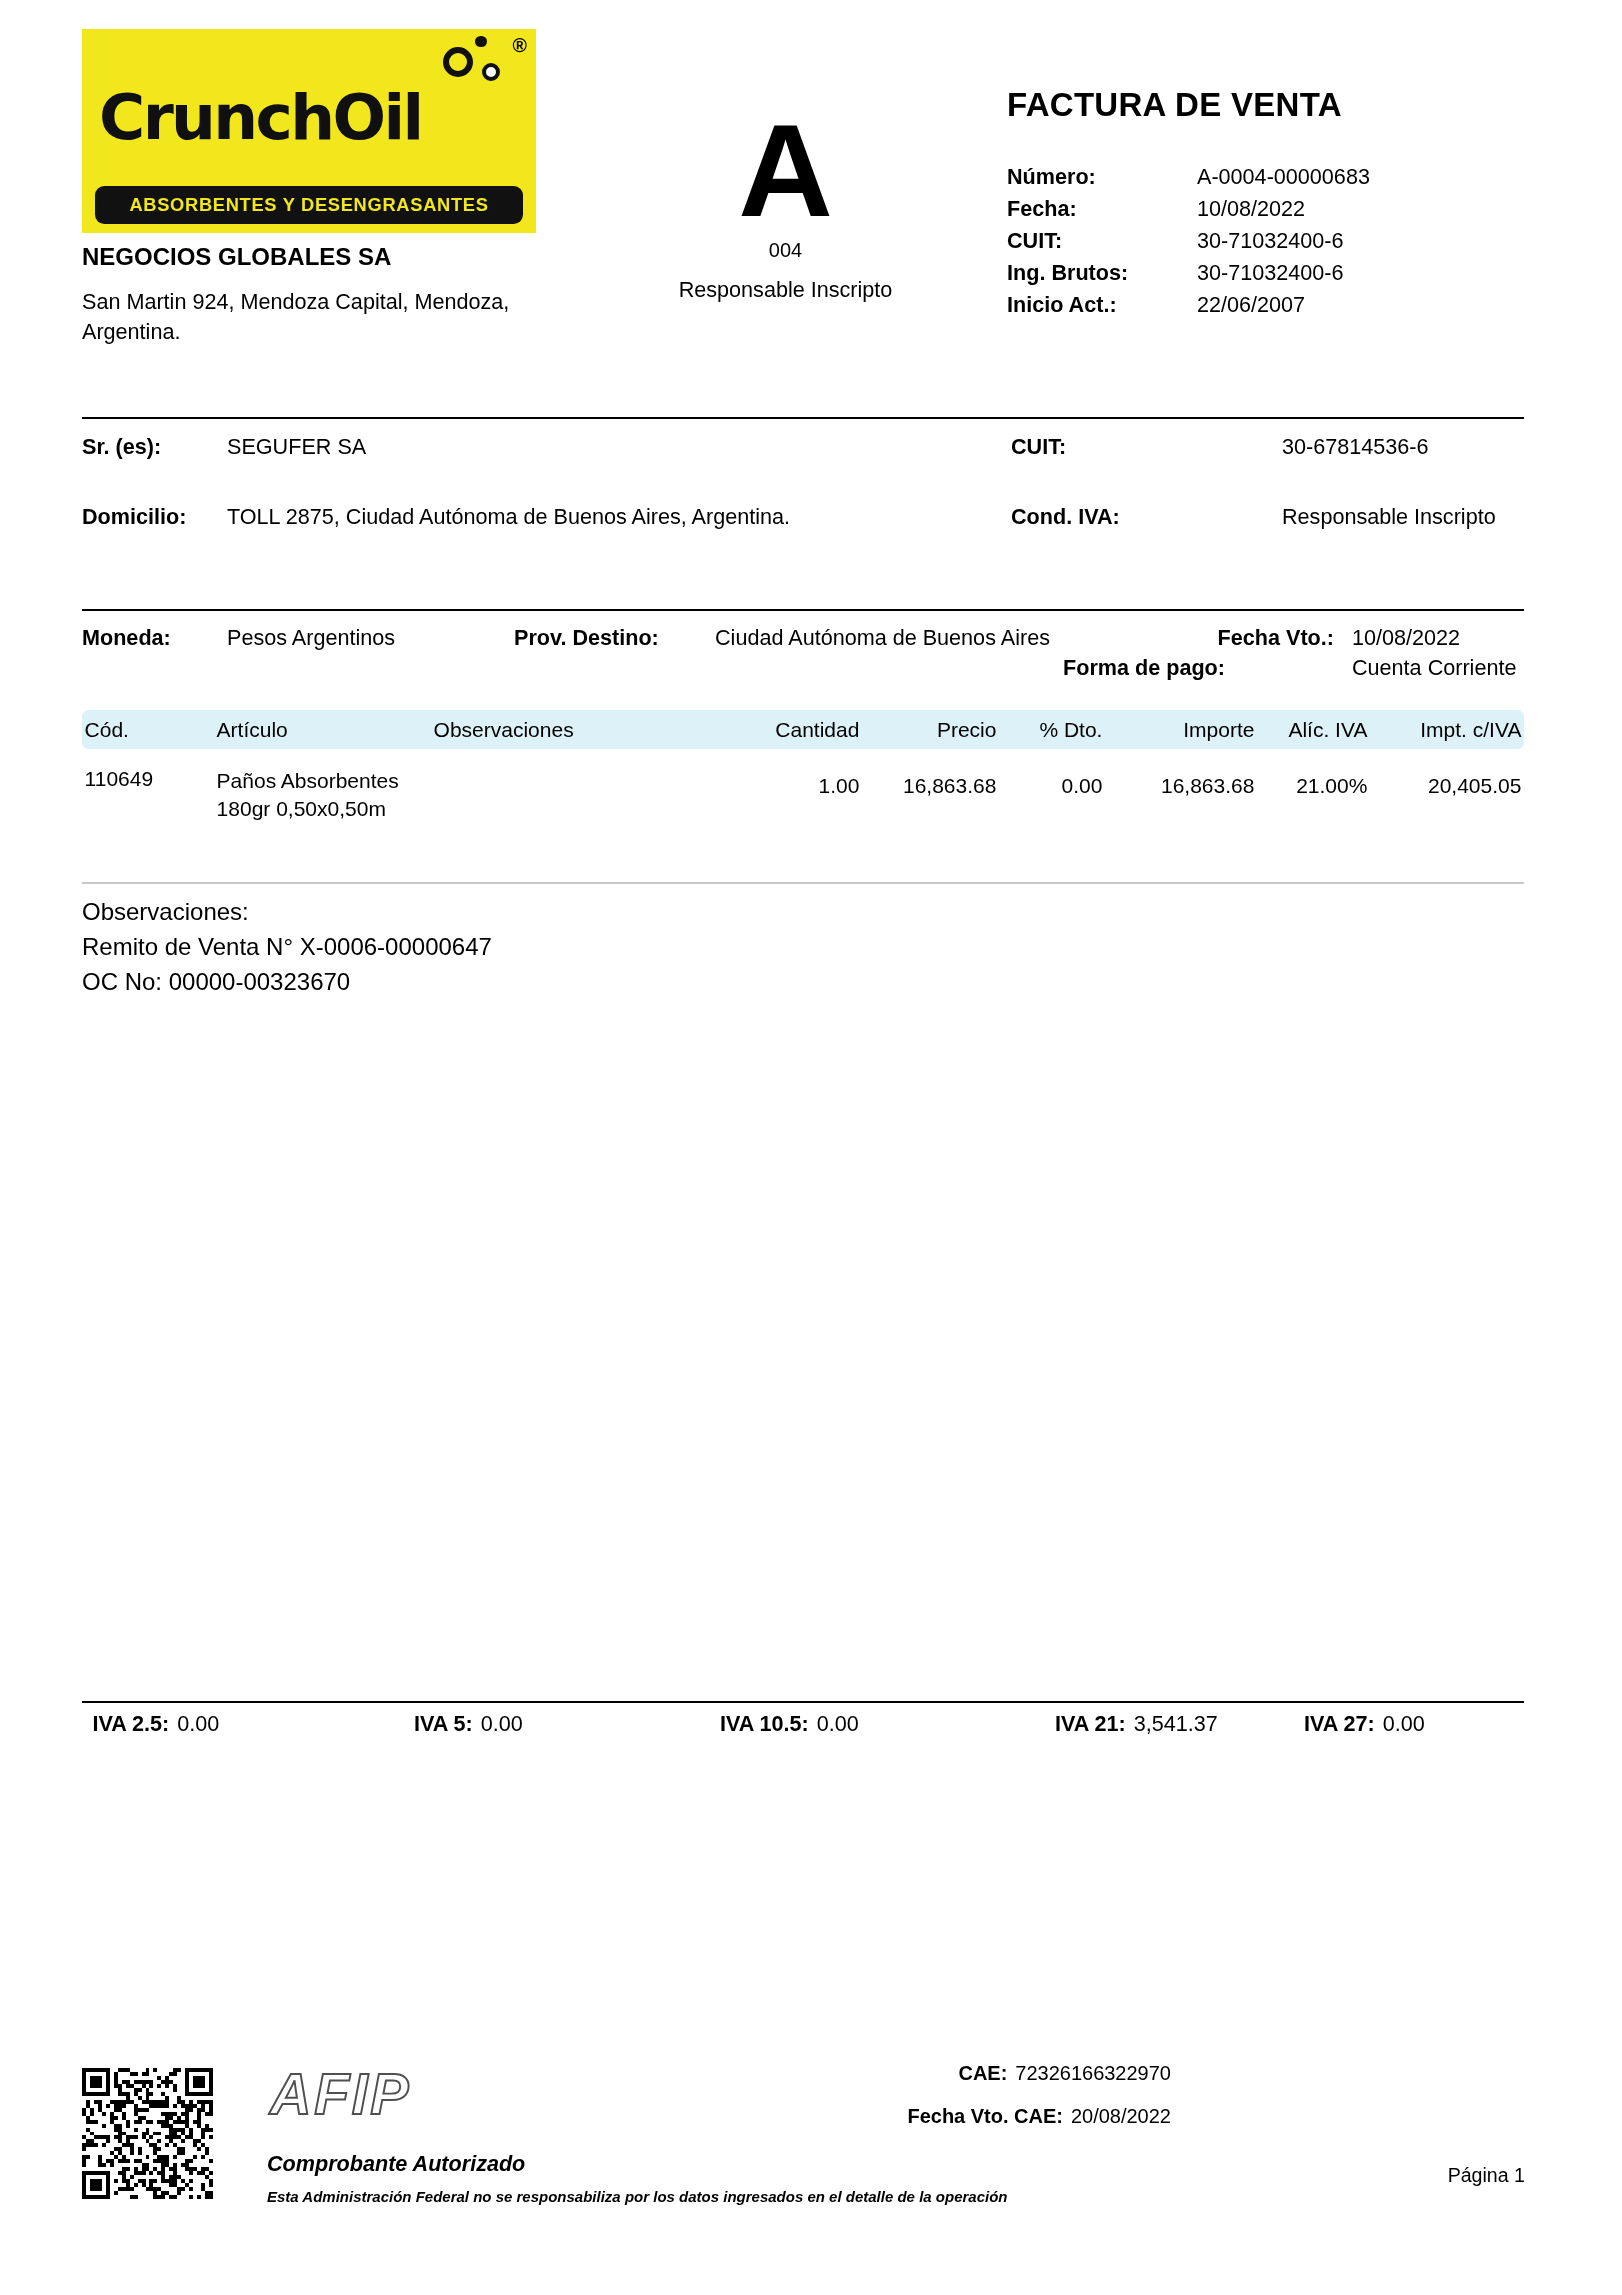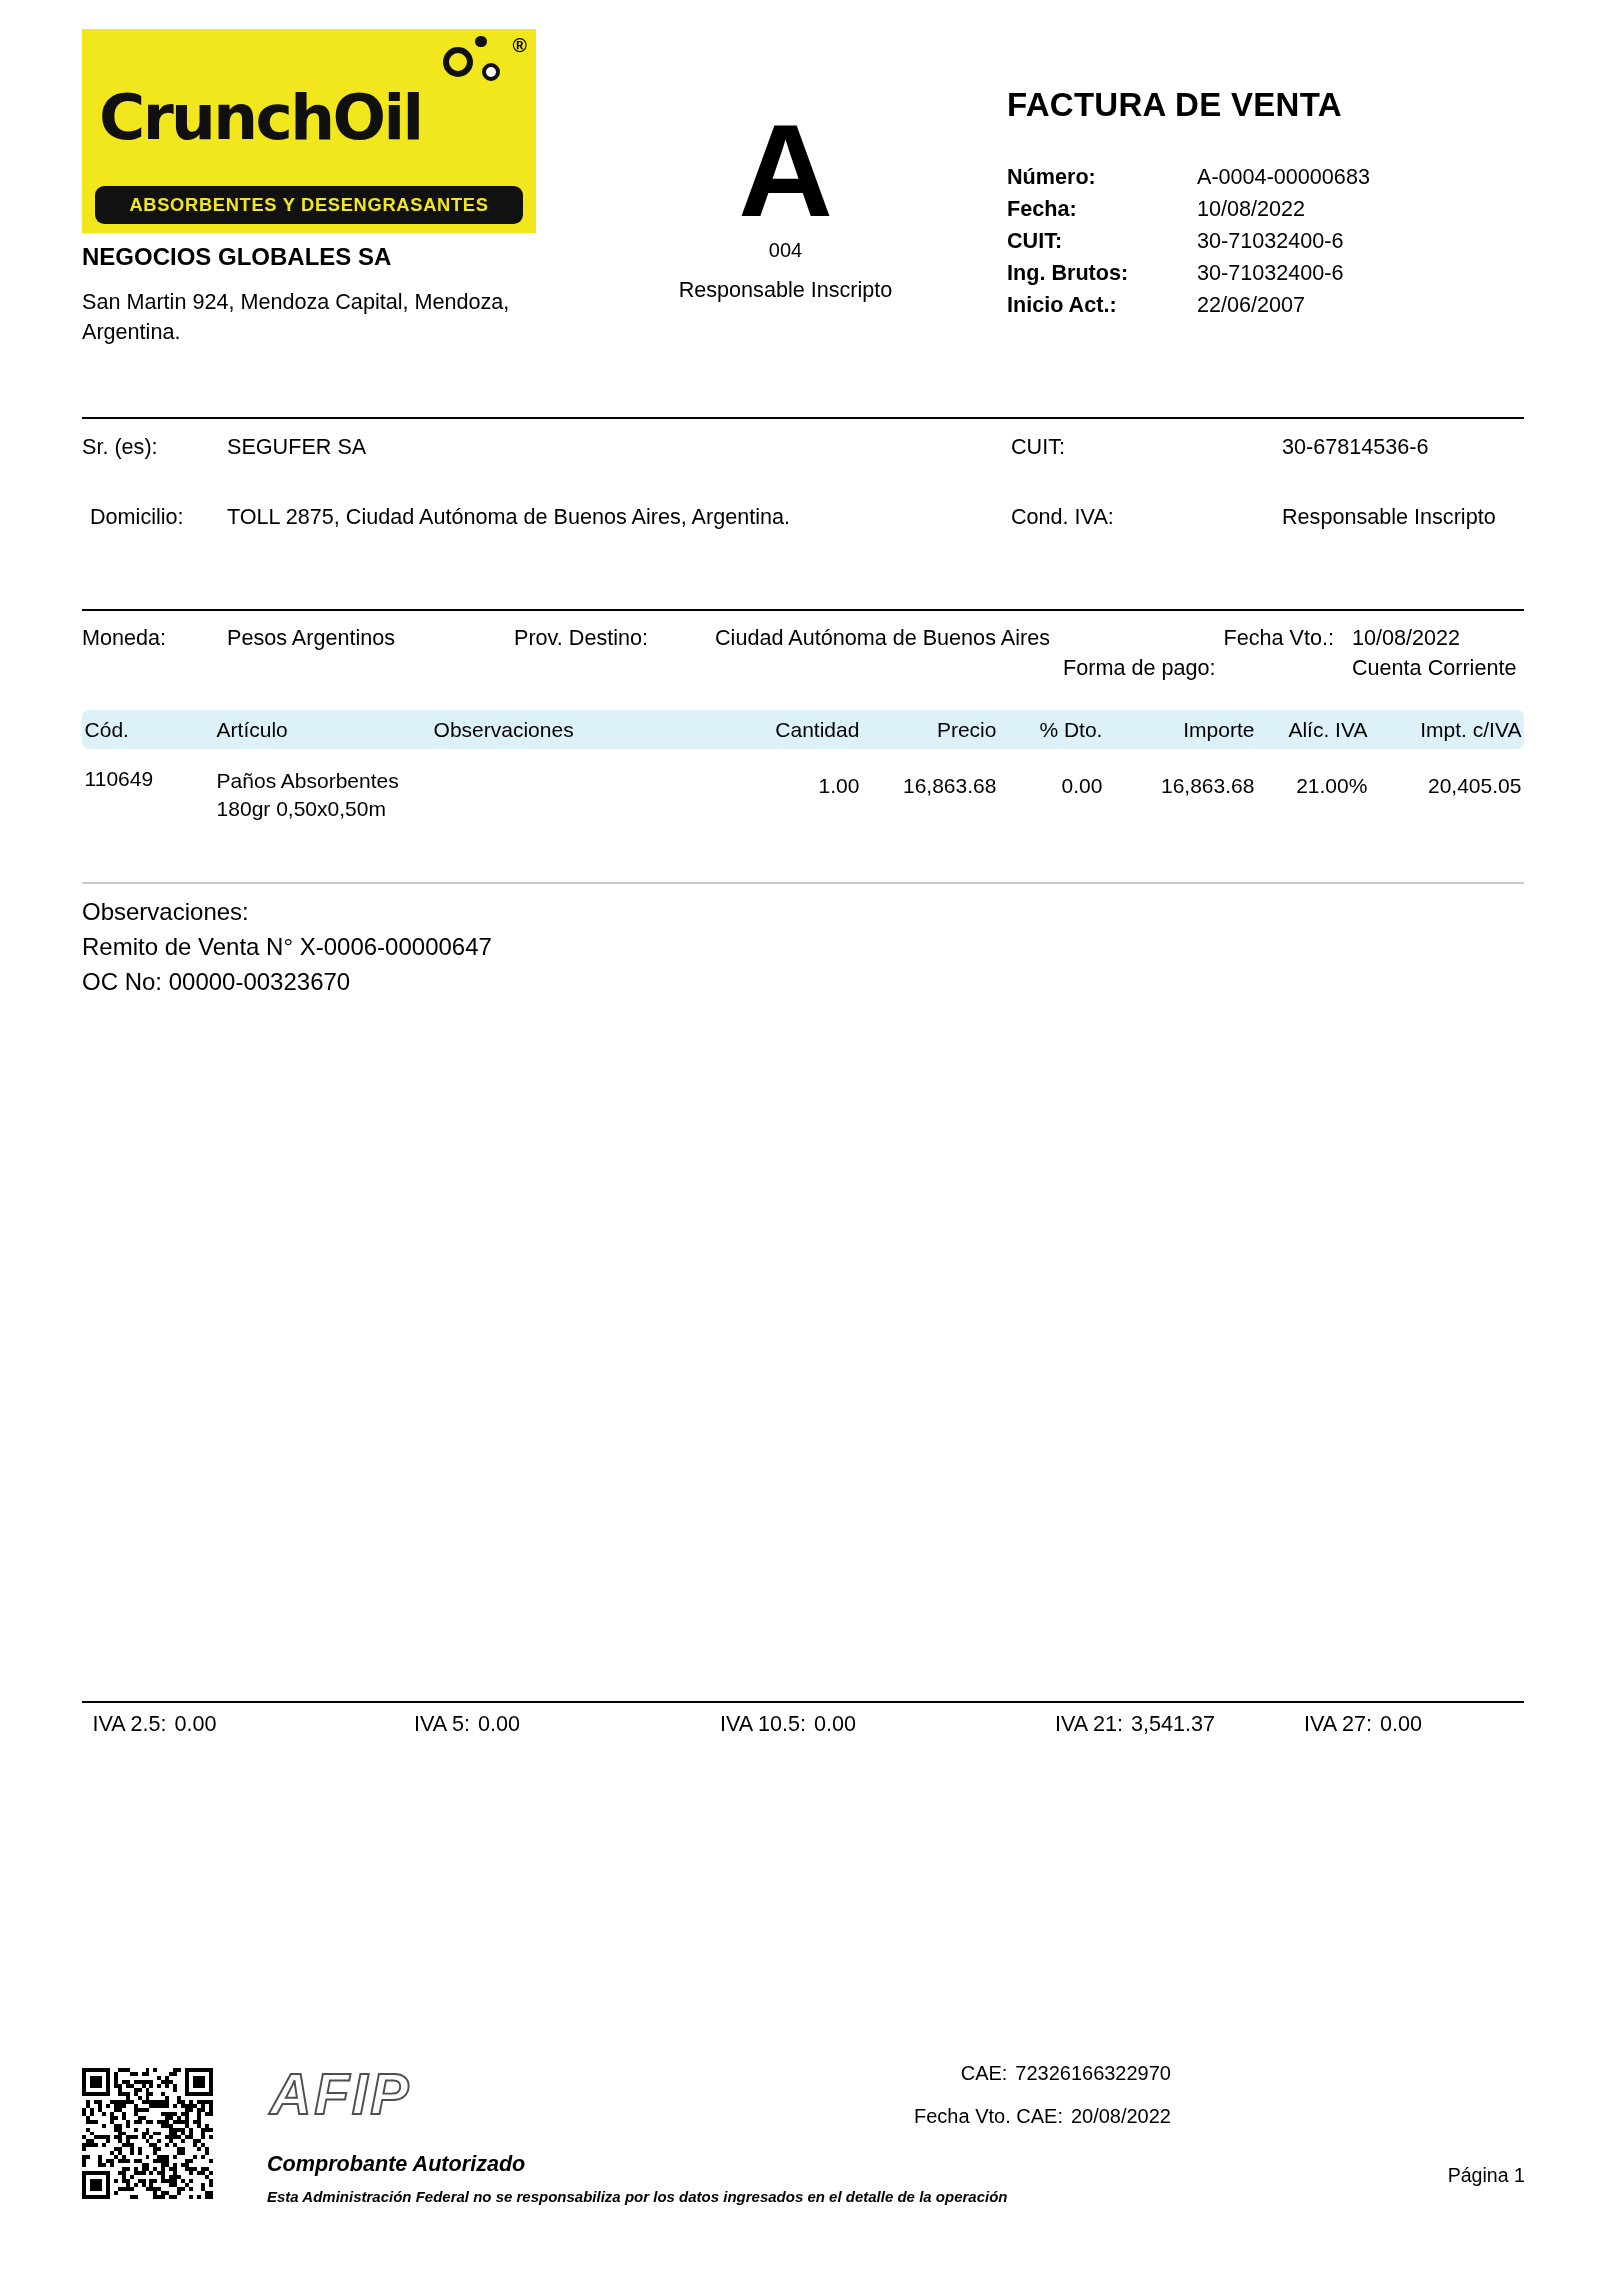--- a/index.html
+++ b/index.html
@@ -1,19 +1,19 @@
 <!DOCTYPE html>
 <html style="font-size:10.5px"><head>
 <meta charset="utf-8">
 <style>
   *{margin:0;padding:0;box-sizing:border-box}
   body{background:#fff}
   .page{position:relative;width:1622px;height:2295px;background:#fff;color:#000;
         font-family:"Liberation Sans",sans-serif;font-size:21.6px;overflow:hidden}
-  .lbl{font-weight:400}
+  .lbl{font-weight:700}
 
   
   .logo-box{position:absolute;left:82px;top:29px;width:454px;height:204px;background:#f2e71c}
   .logo-reg{position:absolute;top:5.2px;right:9.2px;font-size:19.6px;font-weight:700}
   .logo-text{position:absolute;left:17px;top:52px;font-family:"DejaVu Sans",sans-serif;
              font-weight:700;font-size:63px;letter-spacing:-2.6px;white-space:nowrap;color:#101010}
   .bubble{position:absolute;border-radius:50%}
   .bubble.b1{width:30px;height:30px;border:6.5px solid #101010;left:361px;top:18.3px;background:#f2e71c}
   .bubble.b2{width:18.3px;height:18.3px;border:4.6px solid #101010;left:400px;top:34px;background:#fff}
   .bubble.b3{width:11.8px;height:11.8px;background:#101010;left:393px;top:6.5px}
@@ -38,21 +38,21 @@
 
   
   .rule{position:absolute;left:82px;width:1442px;border-top:2px solid #000}
   .r1{top:417px}.r2{top:609px}.r3{top:1701px}
   .rule-gray{position:absolute;left:82px;width:1442px;border-top:2px solid #c9c9c9;top:882px}
 
   
   .customer{position:absolute;left:82px;top:434px;width:1442px;height:150px}
   .customer>span{position:absolute;white-space:nowrap}
   .cu-l1{left:0;top:0}.cu-v1{left:145px;top:0}.cu-l2{left:929px;top:0}.cu-v2{left:1200px;top:0}
-  .cu-l3{left:8px;top:70px}.cu-v3{left:145px;top:70px}.cu-l4{left:929px;top:70px}.cu-v4{left:1200px;top:70px}
+  .cu-l3{left:0;top:70px}.cu-v3{left:145px;top:70px}.cu-l4{left:929px;top:70px}.cu-v4{left:1200px;top:70px}
 
   
   .terms{position:absolute;left:82px;top:625px;width:1442px;height:72px}
   .terms>span{position:absolute;white-space:nowrap}
   .t-moneda-l{left:0;top:0}.t-moneda-v{left:145px;top:0}
   .t-prov-l{left:432px;top:0}.t-prov-v{left:633px;top:0}
   .t-fvto-l{left:981px;width:271px;text-align:right;top:0}
   .t-fvto-v{left:1270px;top:0}
   .t-fpago-l{left:981px;width:271px;top:30px}
   .t-fpago-v{left:1270px;top:30px}

